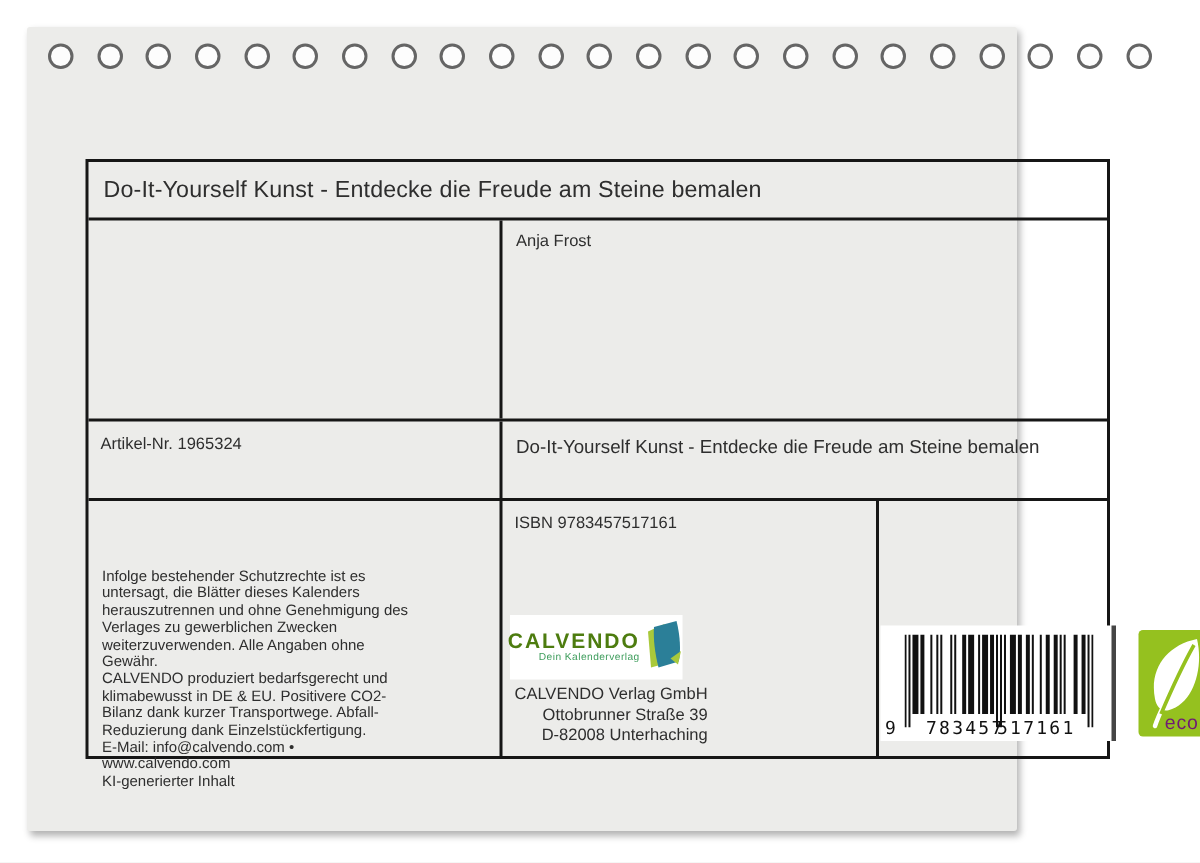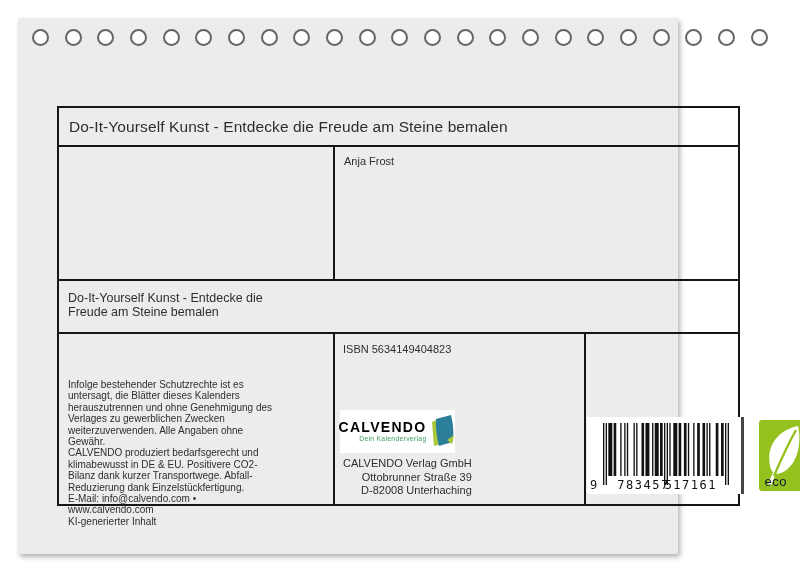--- a/index.html
+++ b/index.html
@@ -47,21 +47,21 @@
     position:absolute;left:9px;top:9px;width:212px;
     font-size:10px;line-height:11.4px;white-space:pre-line;margin-top:36px;
   }
   
   .isbn{position:absolute;left:8px;top:9px;font-size:11px;}
   .logo-box{
     position:absolute;left:5px;top:76px;width:115px;height:43px;
     background:#ffffff;display:flex;align-items:center;justify-content:center;
   }
   .logo-text{display:flex;flex-direction:column;align-items:flex-end;margin-right:4px;}
-  .wordmark{font-size:14px;font-weight:600;letter-spacing:1.3px;color:#000000;line-height:15px;}
+  .wordmark{font-size:14px;font-weight:600;letter-spacing:1.3px;color:#4d7c0f;line-height:15px;}
   .tagline{font-size:6.8px;letter-spacing:.3px;color:var(--tagline-green,#3e9d5c);line-height:8px;}
   .address{position:absolute;left:8px;top:123px;font-size:11px;line-height:13.5px;white-space:pre-line;text-align:right;}
   
   .barcode-box{
     position:absolute;left:1px;top:83px;width:154px;height:77px;
     background:#ffffff;border-right:3px solid #454545;box-sizing:content-box;
   }
   .barcode-box svg{position:absolute;left:16px;top:6px;}
   .bc-num{
     position:absolute;bottom:2px;font-family:"DejaVu Sans Mono",monospace;
@@ -69,21 +69,21 @@
   }
   .bc-first{left:3px;}
   .bc-left{left:28px;width:57px;text-align:center;letter-spacing:1.5px;}
   .bc-right{left:73px;width:57px;text-align:right;letter-spacing:1.5px;}
   .eco-box{
     position:absolute;left:173px;top:86px;width:48px;height:71px;
     background:var(--eco-green,#95c11f);border-radius:3px;
   }
   .eco-box svg{position:absolute;left:0;top:0;}
   .eco-label{
-    position:absolute;right:20px;bottom:2px;color:#0f172a;
+    position:absolute;right:8px;bottom:2px;color:#701a75;
     font-size:13px;letter-spacing:.5px;
   }
 </style>
 </head>
 <body>
 
 <div class="sheet">
 
   <div class="holes" id="binding-holes">
       <span class="hole"></span>
@@ -121,20 +121,23 @@
       <div class="cols r23">
         <div class="cell"></div>
         <div class="cell">
           <span class="author">Anja Frost</span>
         </div>
       </div>
     </div>
 
     <div class="row">
       <div class="cols r23">
+        <div class="cell">
+          <span class="artikel">Artikel-Nr. 1965324</span>
+        </div>
         <div class="cell">
           <span class="subtitle">Do-It-Yourself Kunst - Entdecke die Freude am Steine bemalen</span>
         </div>
       </div>
     </div>
 
     <div class="row">
       <div class="cols r4">
 
         <div class="cell">
@@ -147,21 +150,21 @@
 CALVENDO produziert bedarfsgerecht und
 klimabewusst in DE &amp; EU. Positivere CO2-
 Bilanz dank kurzer Transportwege. Abfall-
 Reduzierung dank Einzelstückfertigung.
 E-Mail: info@calvendo.com •
 www.calvendo.com
 KI-generierter Inhalt</div>
         </div>
 
         <div class="cell">
-          <span class="isbn">ISBN 5634149404823</span>
+          <span class="isbn">ISBN 9783457517161</span>
 
           <div class="logo-box">
             <div class="logo-text">
               <span class="wordmark">CALVENDO</span>
               <span class="tagline">Dein Kalenderverlag</span>
             </div>
             <span>
               <svg width="26" height="34" viewBox="0 0 26 34">
                 <polygon points="2,9 13,4 15,30 4,33" style="fill:var(--logo-green,#a9c93b)"></polygon>
                 <path d="M6,6 L21,2 C23.5,12 24,22 22.5,29 L9,33 C6.5,23 5.5,14 6,6 Z" style="fill:var(--logo-teal,#2b7f98)"></path>

